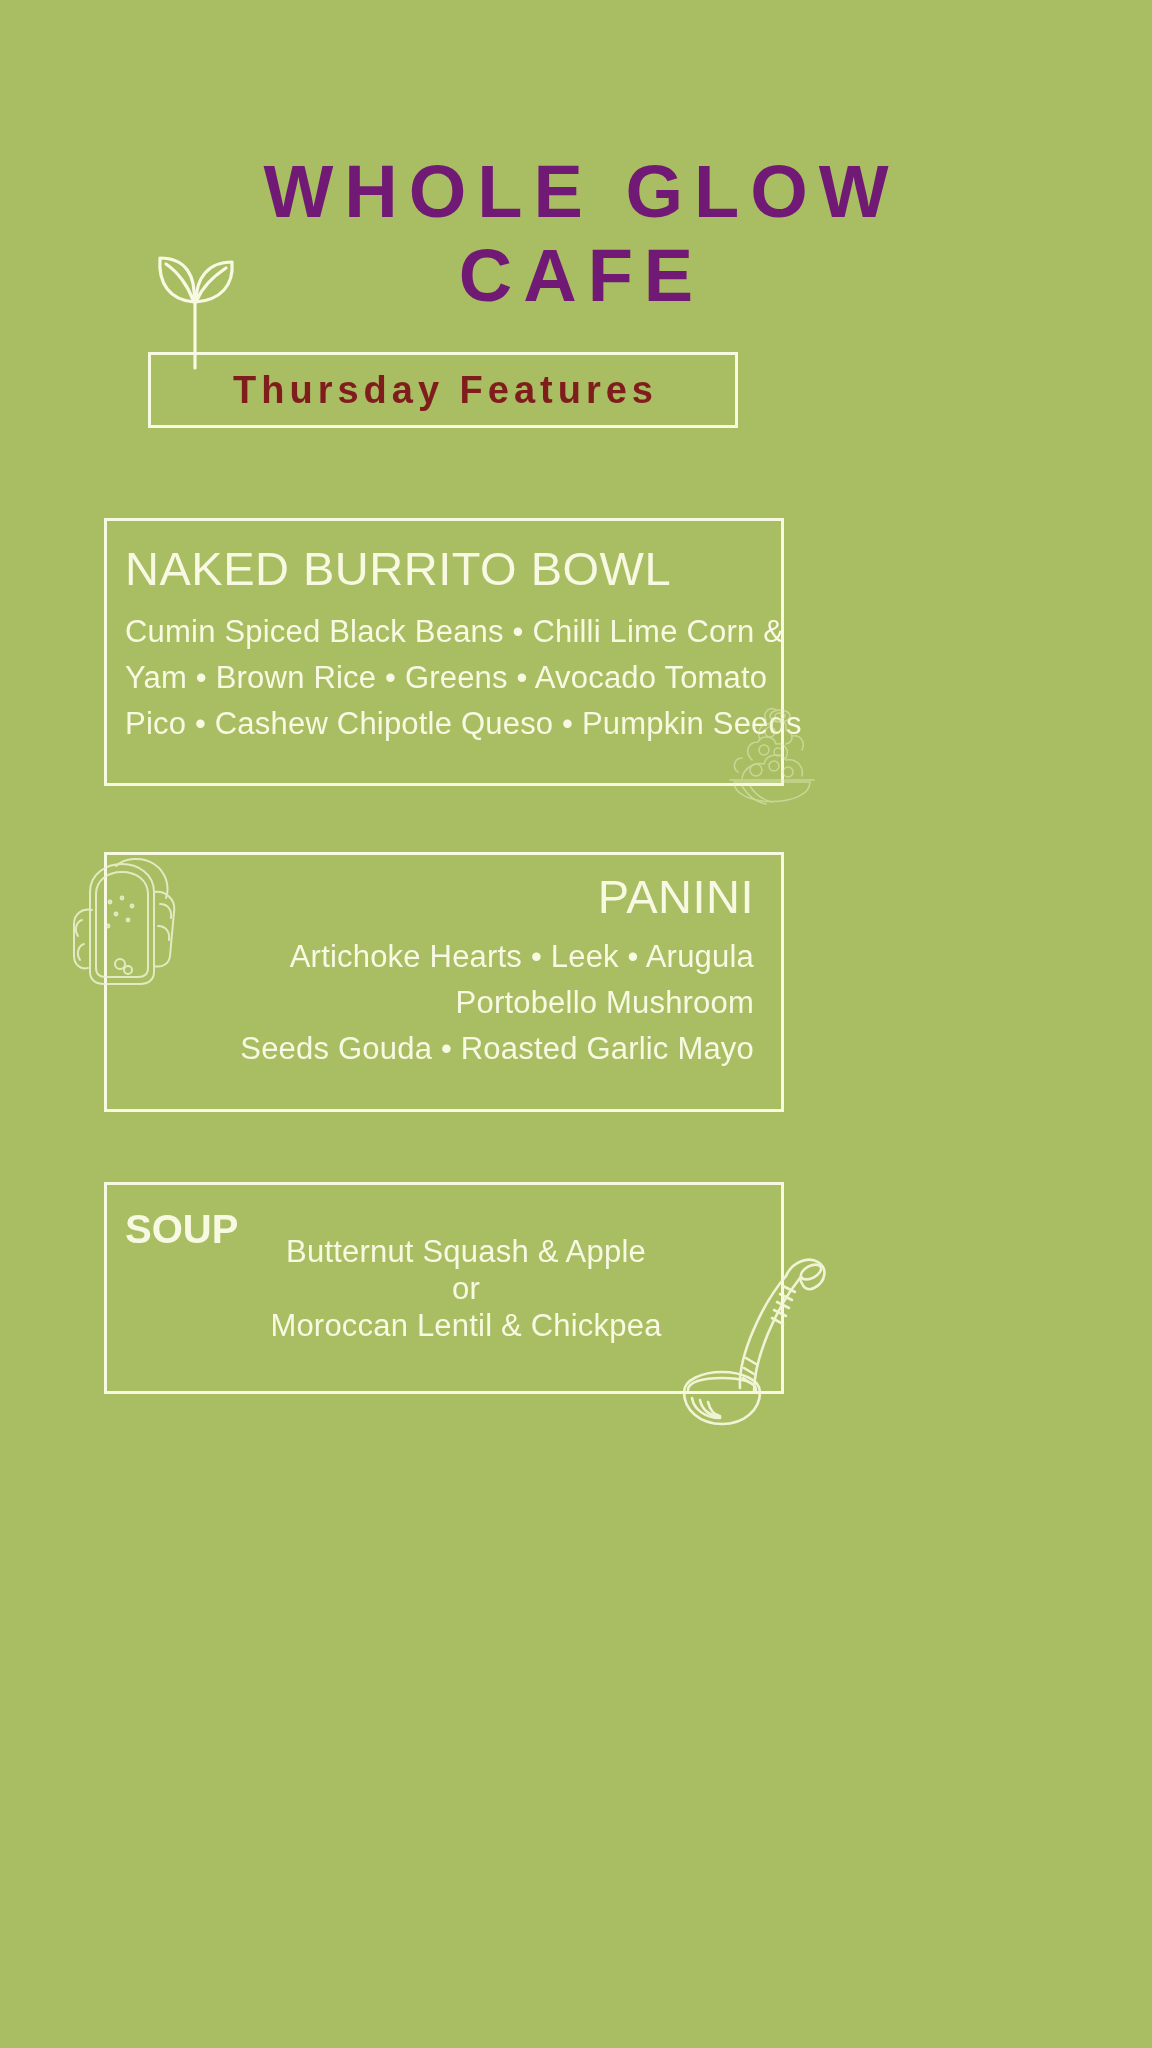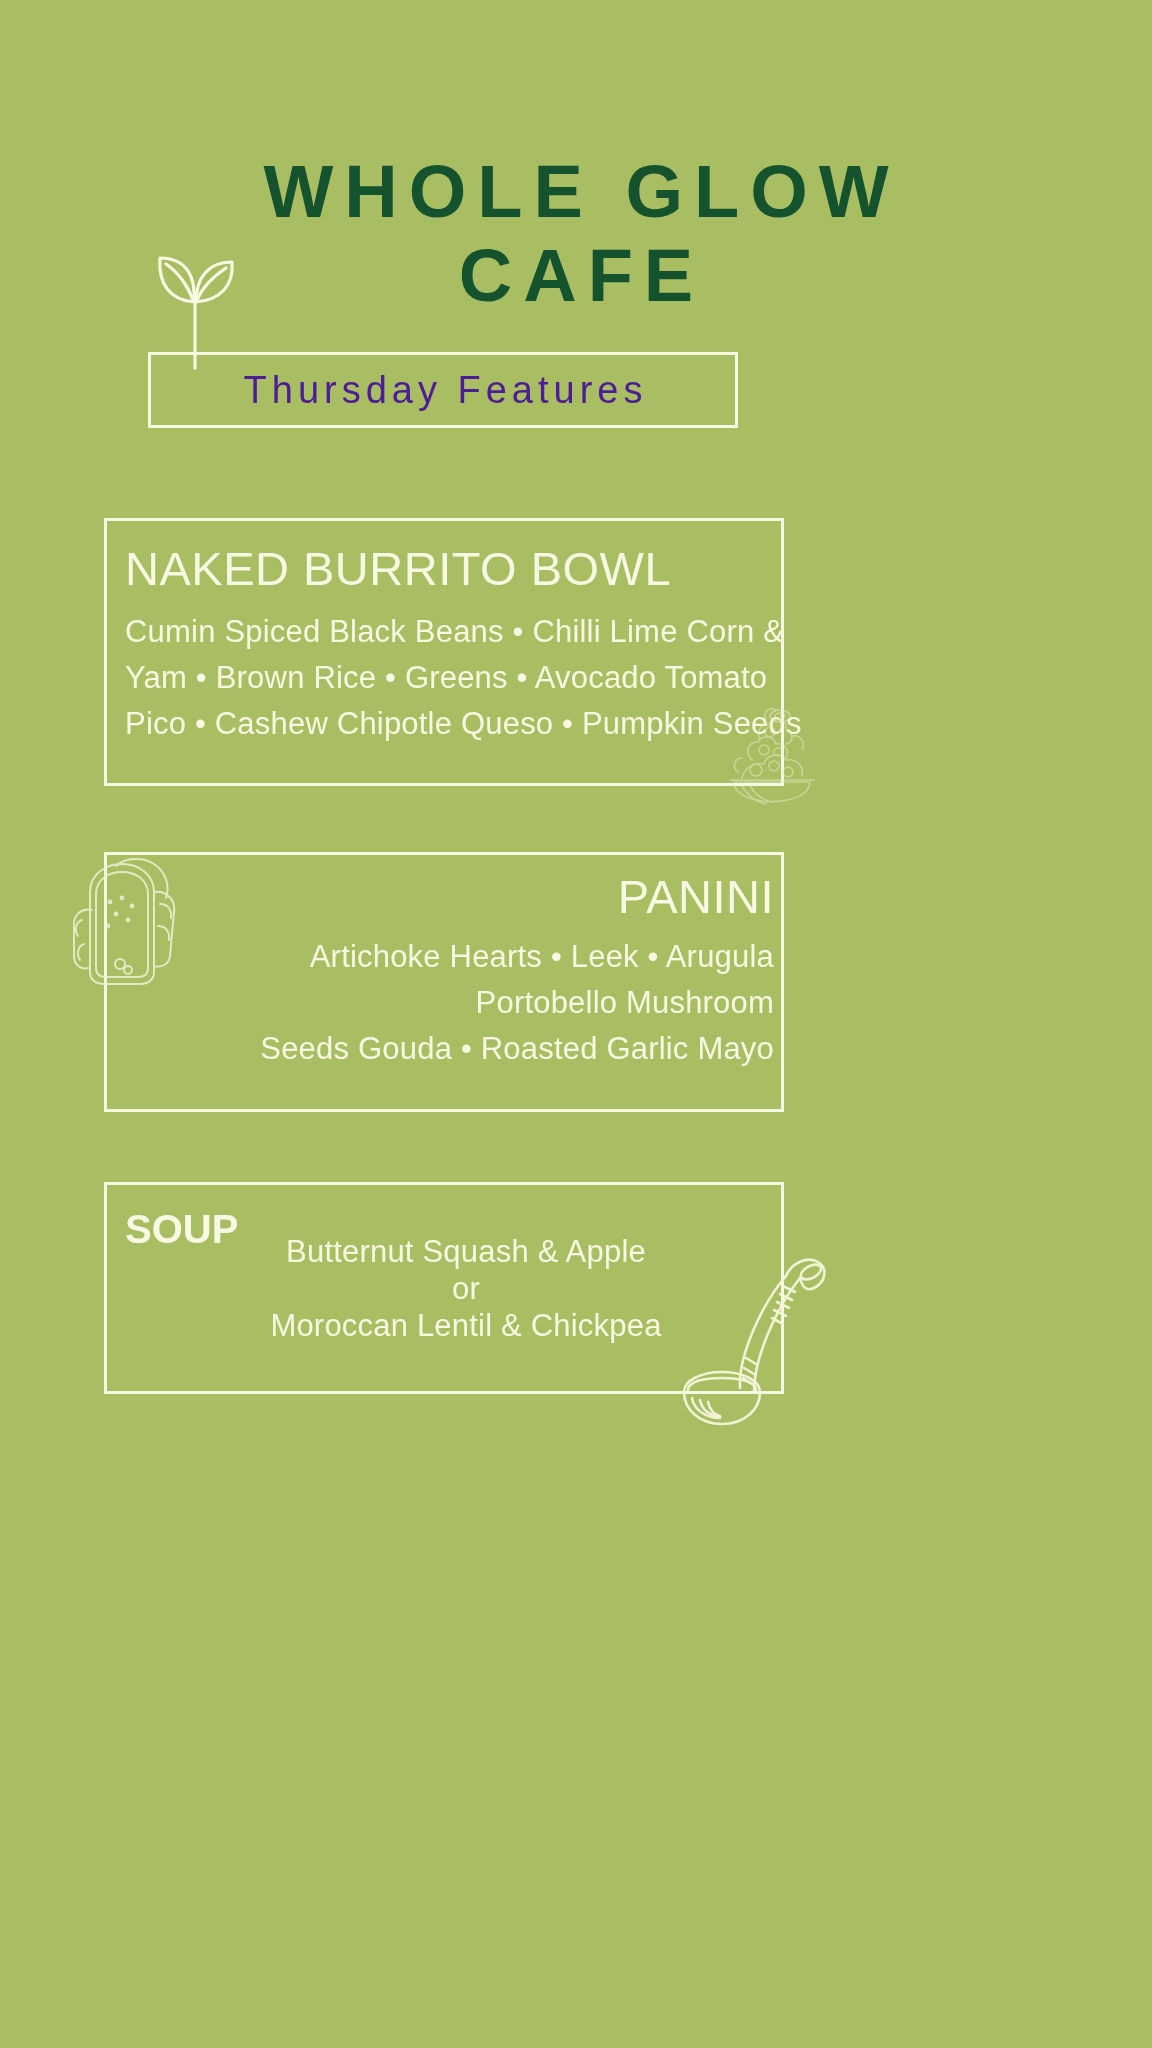--- a/index.html
+++ b/index.html
@@ -22,21 +22,21 @@
     overflow: hidden;
   }
 
   
   .brand {
     position: absolute;
     left: 0;
     top: 150px;
     width: 1152px;
     text-align: center;
-    color: #14532d;
+    color: #701a75;
     font-weight: 700;
     font-size: 74px;
     line-height: 1.14;
     letter-spacing: 11px;
     text-indent: 11px;
   }
   .brand-line2 { display: block; }
 
   .sprout {
     position: absolute;
@@ -52,25 +52,25 @@
     top: 352px;
     width: 590px;
     height: 76px;
     border: 3px solid #f8f9e2;
     box-sizing: border-box;
     display: flex;
     align-items: center;
     justify-content: center;
   }
   .features-label {
-    color: #4c1d95;
+    color: #7f1d1d;
     font-size: 38px;
     letter-spacing: 5px;
     text-indent: 5px;
-    font-weight: 400;
+    font-weight: 700;
     white-space: nowrap;
   }
 
   
   .card {
     position: absolute;
     border: 3px solid #f8f9e2;
     box-sizing: border-box;
     color: #f8f9e2;
   }
@@ -97,21 +97,21 @@
     padding: 24px 0 0 18px;
   }
   #card-burrito .card-title { margin-bottom: 17px; }
 
   
   #card-panini {
     left: 104px;
     top: 852px;
     width: 680px;
     height: 260px;
-    padding: 18px 7px 0 0;
+    padding: 18px 27px 0 0;
     text-align: right;
   }
   #card-panini .card-title { margin-bottom: 14px; }
 
   
   #card-soup {
     left: 104px;
     top: 1182px;
     width: 680px;
     height: 212px;

